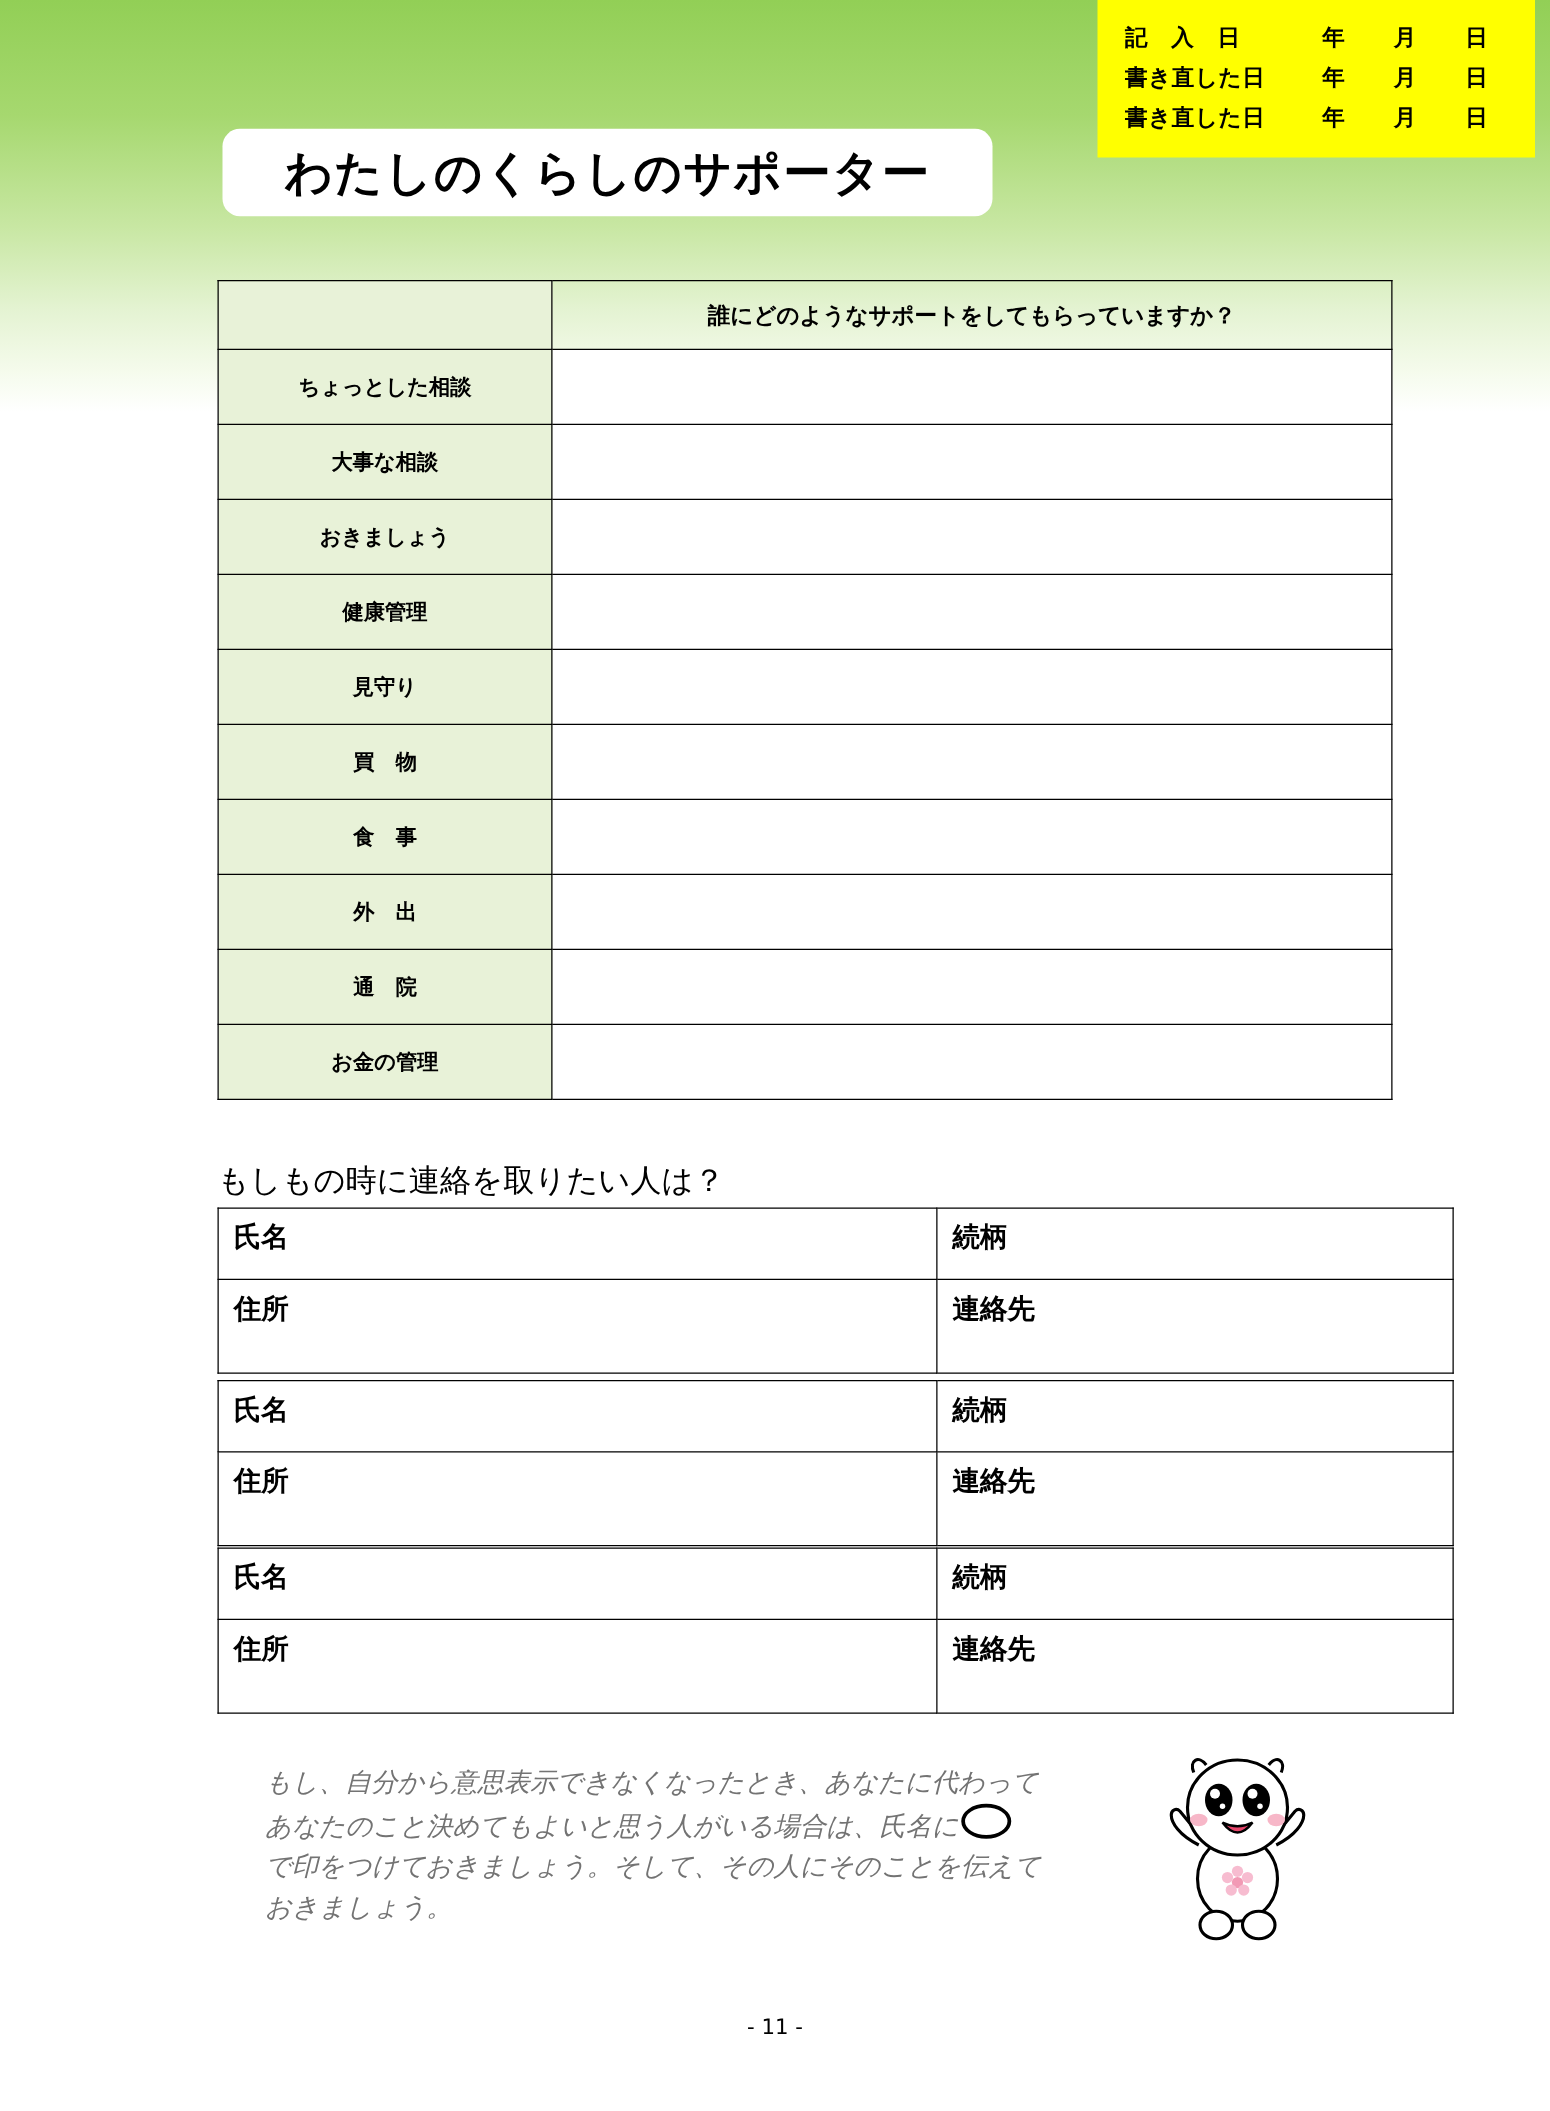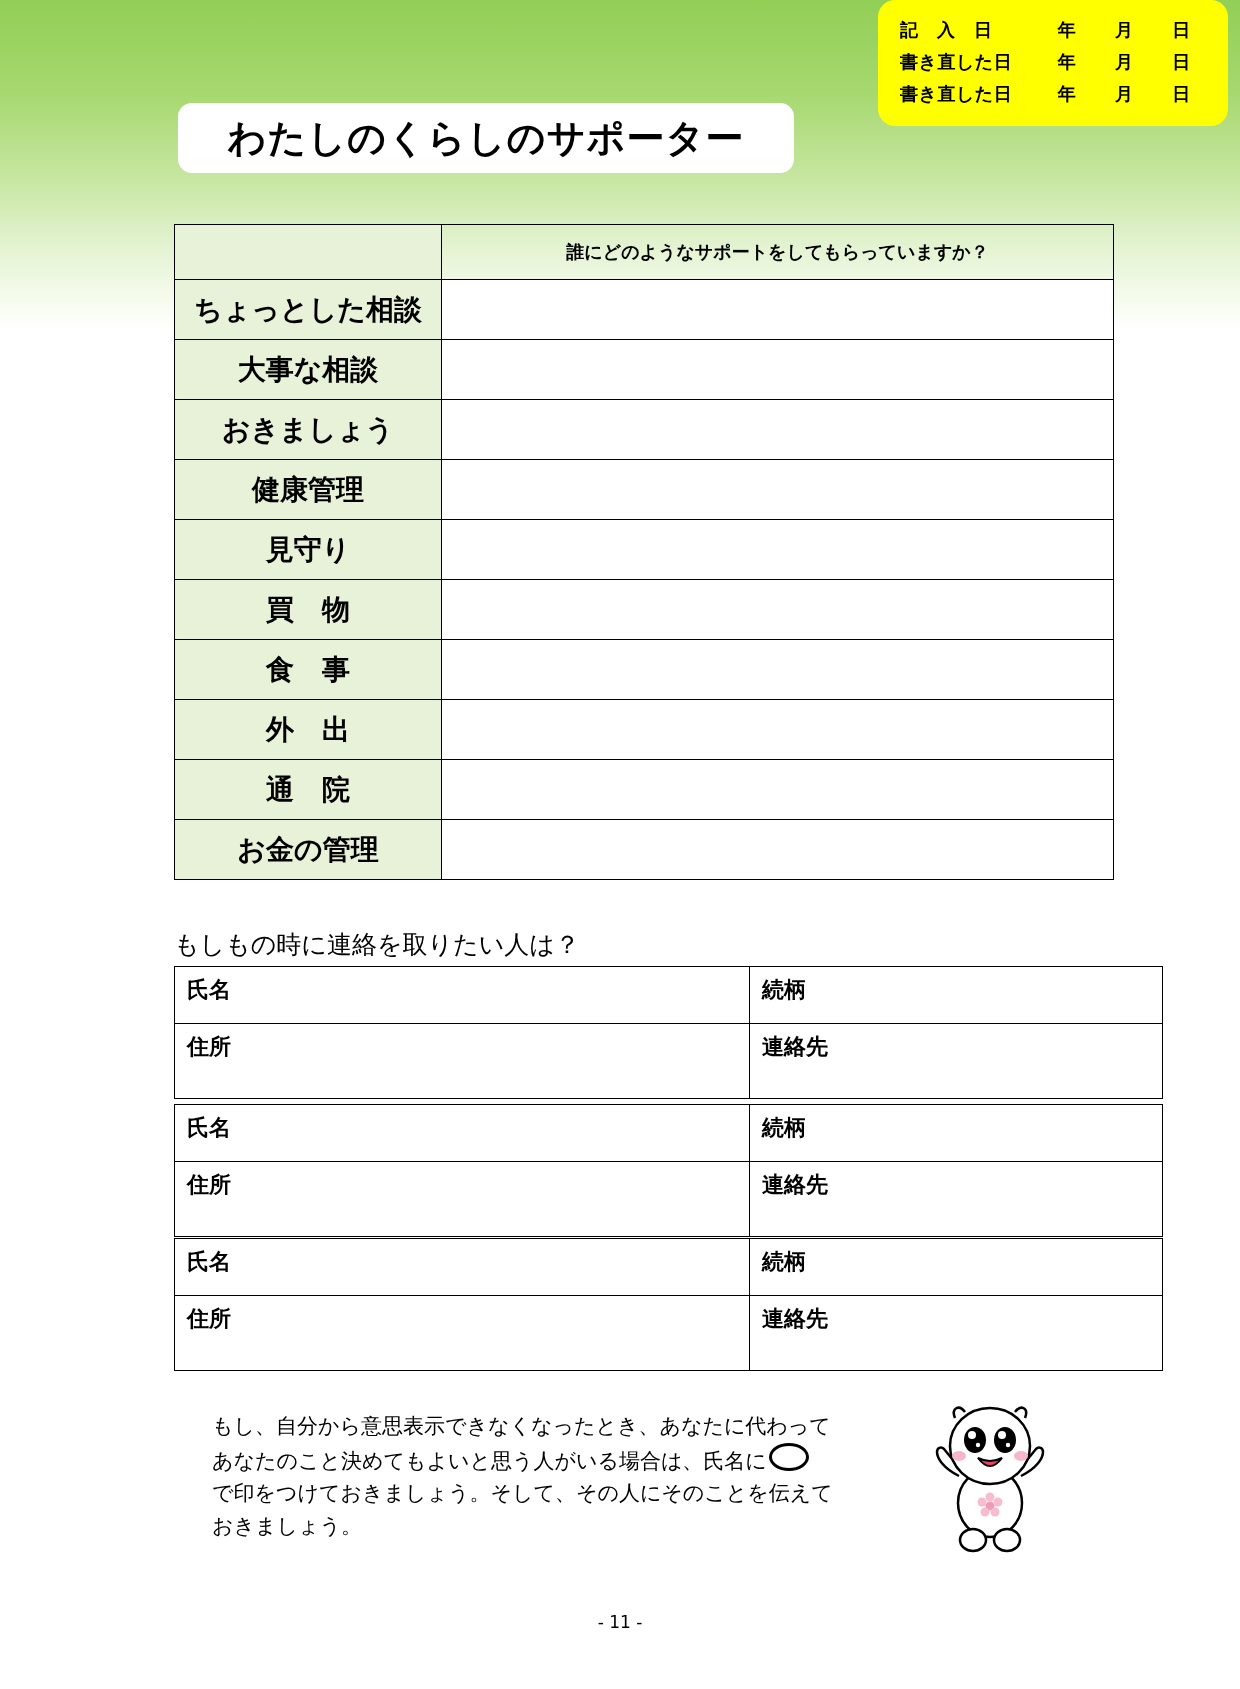--- a/index.html
+++ b/index.html
@@ -27,21 +27,20 @@
 
   
   .date-box {
     position: absolute;
     right: 12px;
     top: 0;
     width: 350px;
     background: #ffff00;
     padding: 14px 0 16px 0;
     box-sizing: border-box;
-    border-radius: 17px;
   }
   .date-row {
     display: flex;
     align-items: baseline;
     font-size: 18px;
     font-weight: bold;
     color: #000;
     padding: 4px 18px 4px 22px;
     letter-spacing: 0.5px;
   }
@@ -81,21 +80,21 @@
     position: absolute;
     left: 174px;
     top: 224px;
     width: 940px;
     border-collapse: collapse;
     table-layout: fixed;
   }
   .support-table td {
     border: 1.5px solid #000;
     height: 57px;
-    font-size: 28px;
+    font-size: 17px;
     font-weight: bold;
     color: #000;
   }
   .support-table td.label {
     width: 264px;
     background: #e8f2d8;
     text-align: center;
     vertical-align: middle;
   }
   .support-table td.header-blank {
@@ -145,22 +144,23 @@
   #contact-table-2 { top: 1238px; }
 
   
   .note {
     position: absolute;
     left: 212px;
     top: 1410px;
     width: 680px;
     font-size: 21px;
     line-height: 1.55;
-    color: #000000;
+    color: #737373;
     font-weight: normal;
+    font-style: italic;
   }
   .note .circle-mark {
     display: inline-block;
     width: 34px;
     height: 22px;
     border: 3px solid #000;
     border-radius: 50%;
     vertical-align: -3px;
     margin: 0 2px;
   }

